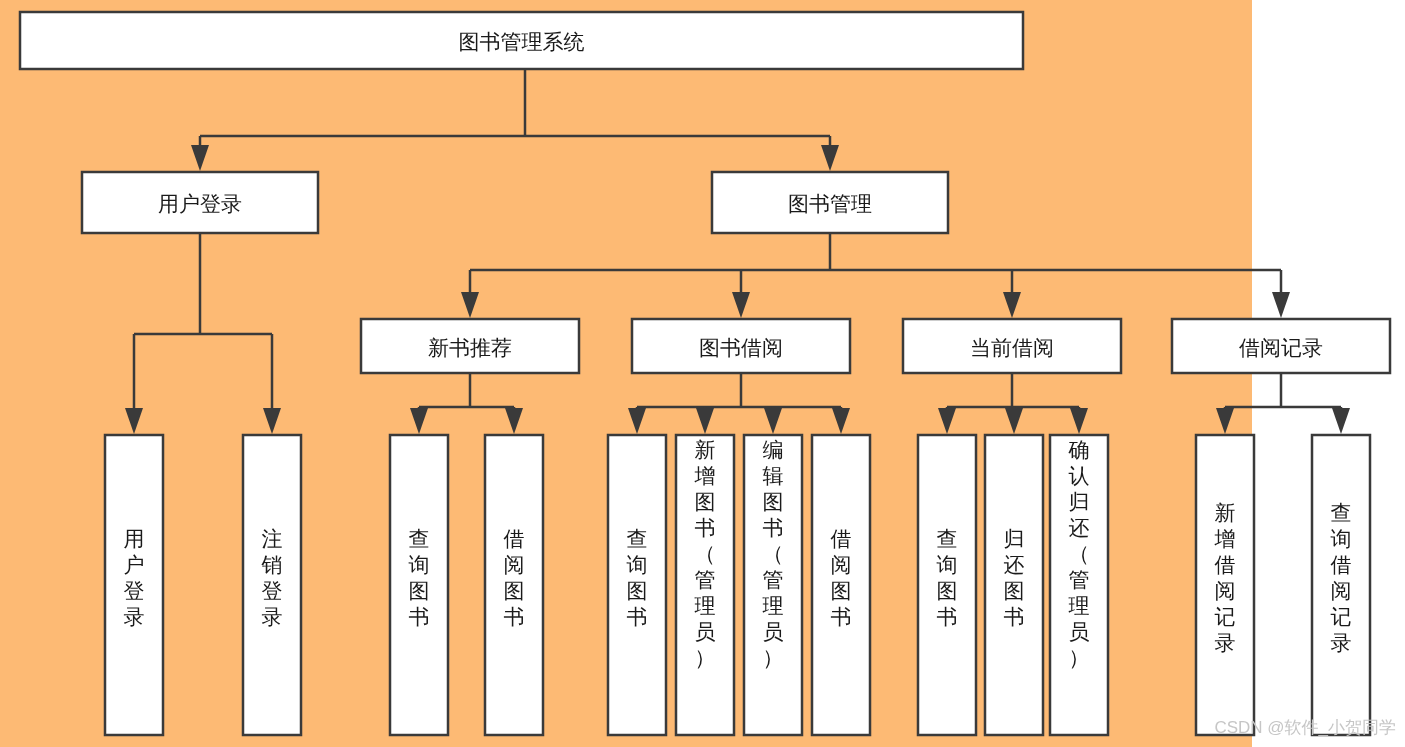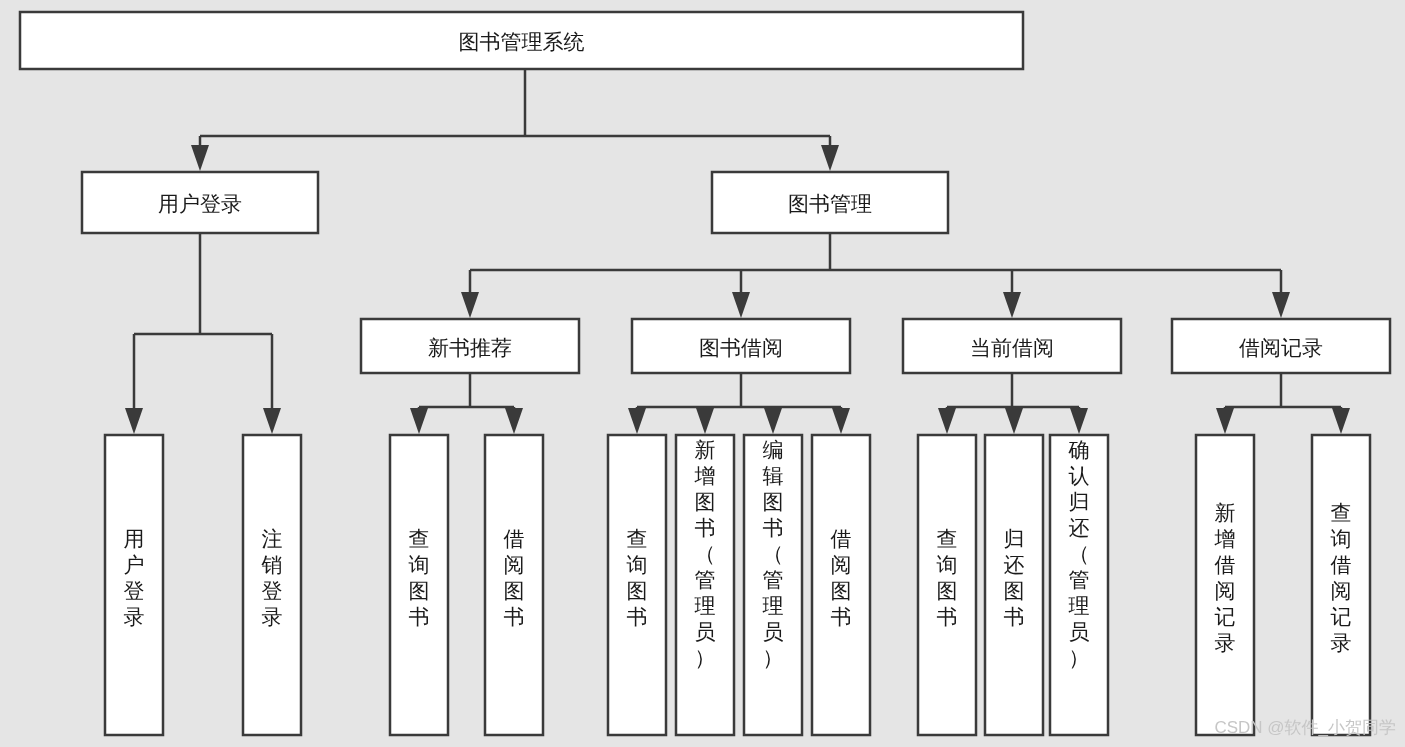--- a/index.html
+++ b/index.html
@@ -8,23 +8,23 @@
     background: #ffffff;
   }
   body {
     width: 1405px;
     height: 747px;
     font-family: "Liberation Sans", "DejaVu Sans", sans-serif;
     overflow: hidden;
   }
   #diagram-root {
     position: relative;
-    width: 1405px;
+    width: 1252px;
     height: 747px;
-    background: #e5e5e5;
+    background: #fdba74;
   }
   svg.diagram-canvas {
     position: absolute;
     top: 0;
     left: 0;
     width: 1405px;
     height: 747px;
   }
   .node-box {
     fill: #ffffff;

